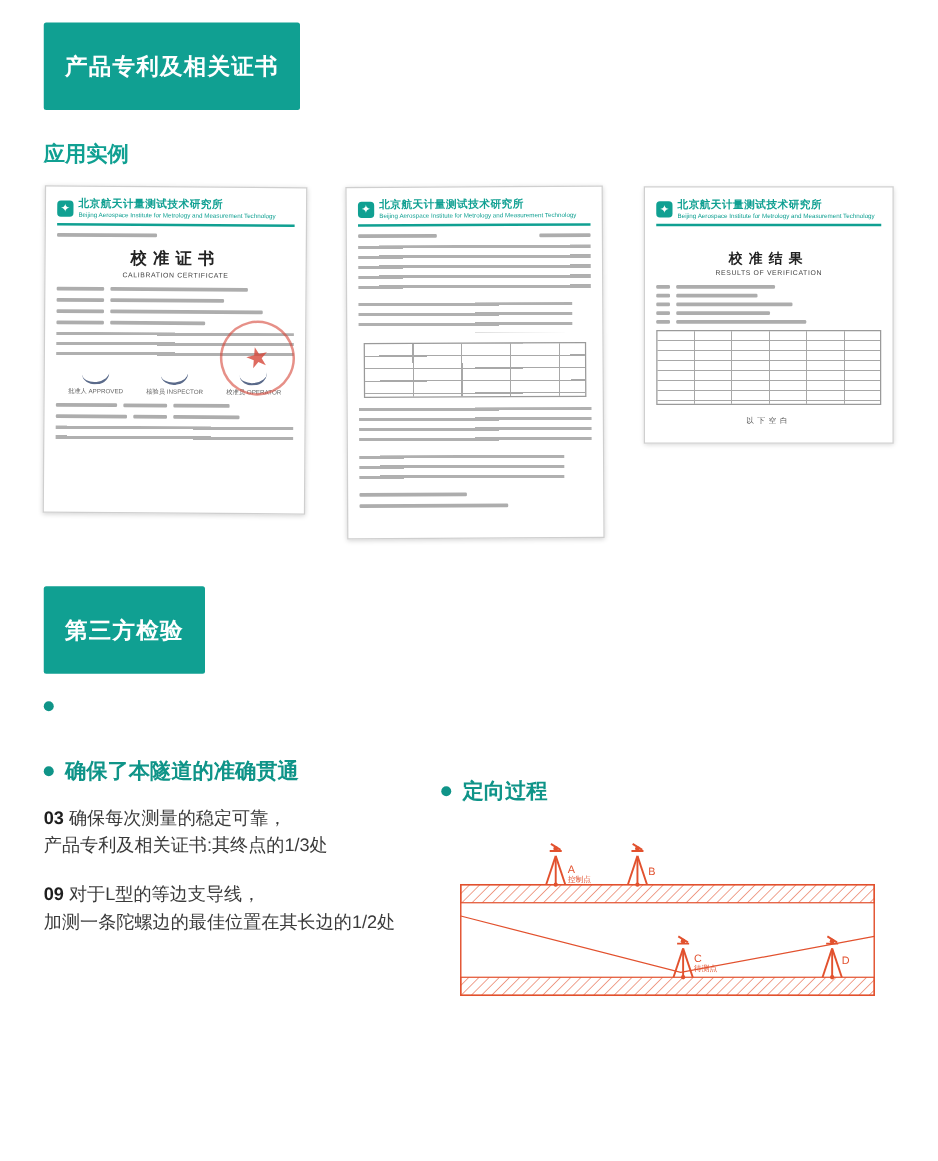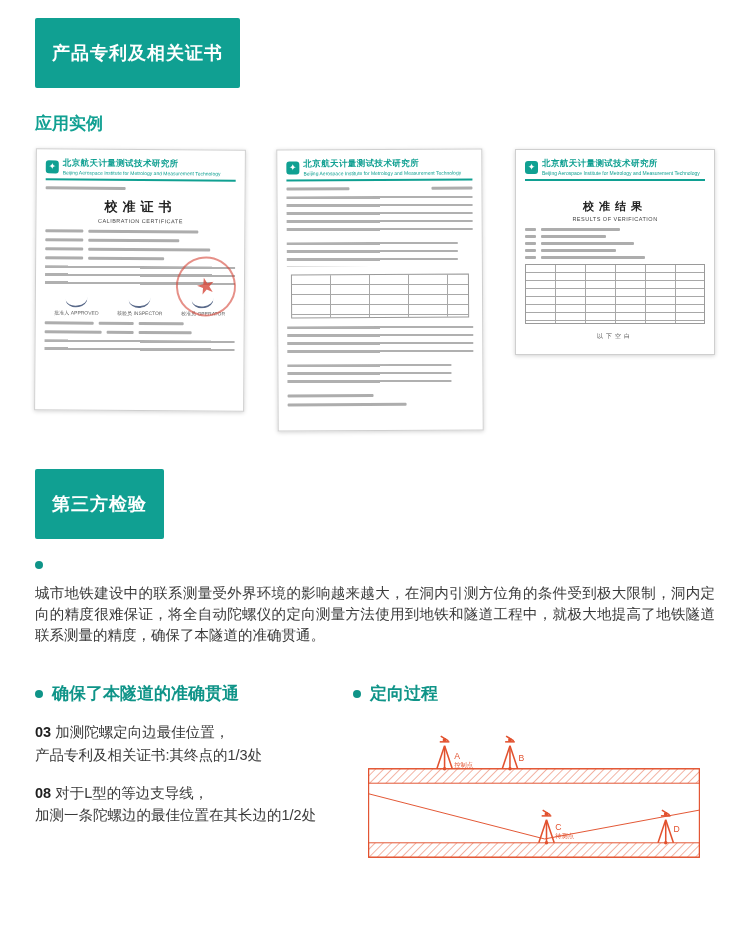--- a/index.html
+++ b/index.html
@@ -184,40 +184,39 @@
 
     </div>
 
     <div style="margin-top:38px">
       <div class="badge">第三方检验</div>
     </div>
 
     <div class="bullet-heading">
       <span class="dot"></span>
     </div>
-    <p class="body-text">城市地铁建设中的联系测量受外界环境的影响越来越大，在洞内引测方位角的条件受到极大限制，洞内定向的精度很难保证，将全自动陀螺仪的定向测量方法使用到地铁和隧道工程中，就极大地提高了地铁隧道联系测量的精度，确保了本隧道的准确贯通。</p>
 
     <div class="bottom">
       <div class="bottom-left">
         <div class="bullet-heading" style="margin-top:0">
           <span class="dot"></span>
           <span>确保了本隧道的准确贯通</span>
         </div>
         <p class="item">
-          <b>03</b><span>加测陀螺定向边最佳位置，</span><br>
+          <b>03</b><span>确保每次测量的稳定可靠，</span><br>
           <span>产品专利及相关证书:其终点的1/3处</span>
         </p>
         <p class="item">
-          <b>08</b><span>对于L型的等边支导线，</span><br>
+          <b>09</b><span>对于L型的等边支导线，</span><br>
           <span>加测一条陀螺边的最佳位置在其长边的1/2处</span>
         </p>
       </div>
 
       <div class="bottom-right">
-        <div class="bullet-heading" style="margin-top:0">
+        <div class="bullet-heading" style="margin-top:16px">
           <span class="dot"></span>
           <span>定向过程</span>
         </div>
 
         <svg class="diagram" viewBox="0 0 350 156">
           <defs>
             <pattern id="hatch" width="6" height="6" patternUnits="userSpaceOnUse" patternTransform="rotate(45)">
               <line x1="0" y1="0" x2="0" y2="6" stroke="#e2512e" stroke-width="0.9"></line>
             </pattern>
             <g id="tripod" stroke="#e2512e" stroke-width="1.6" fill="none">

